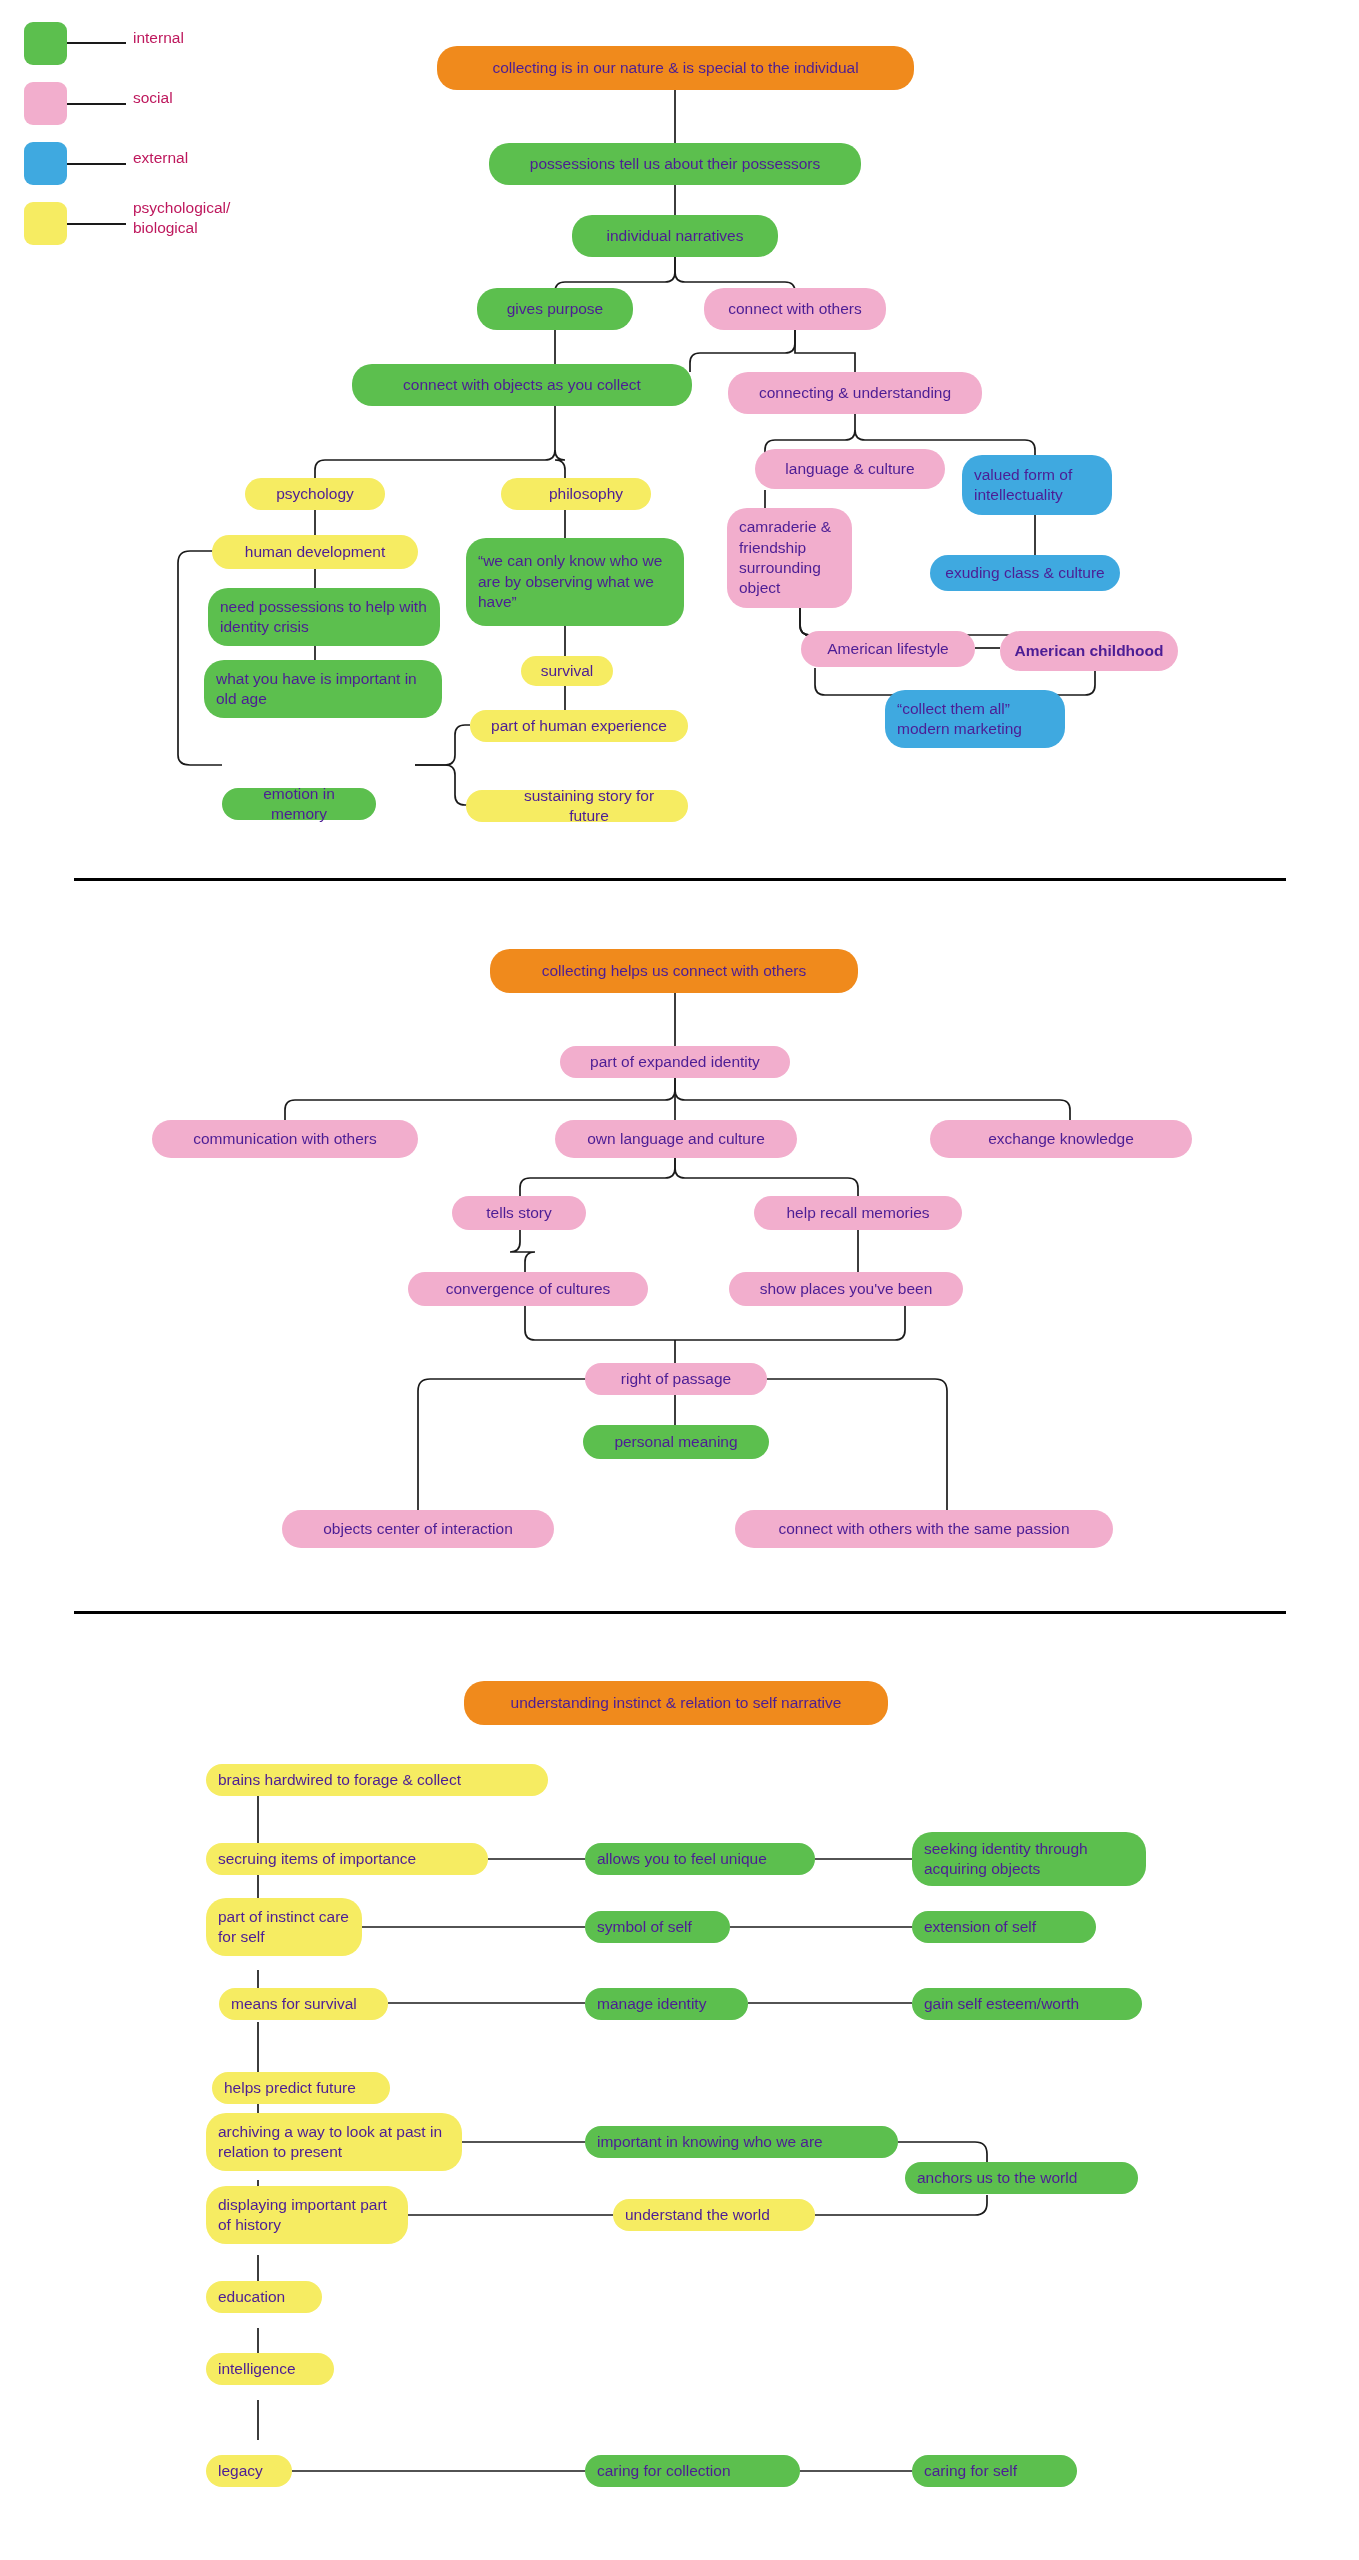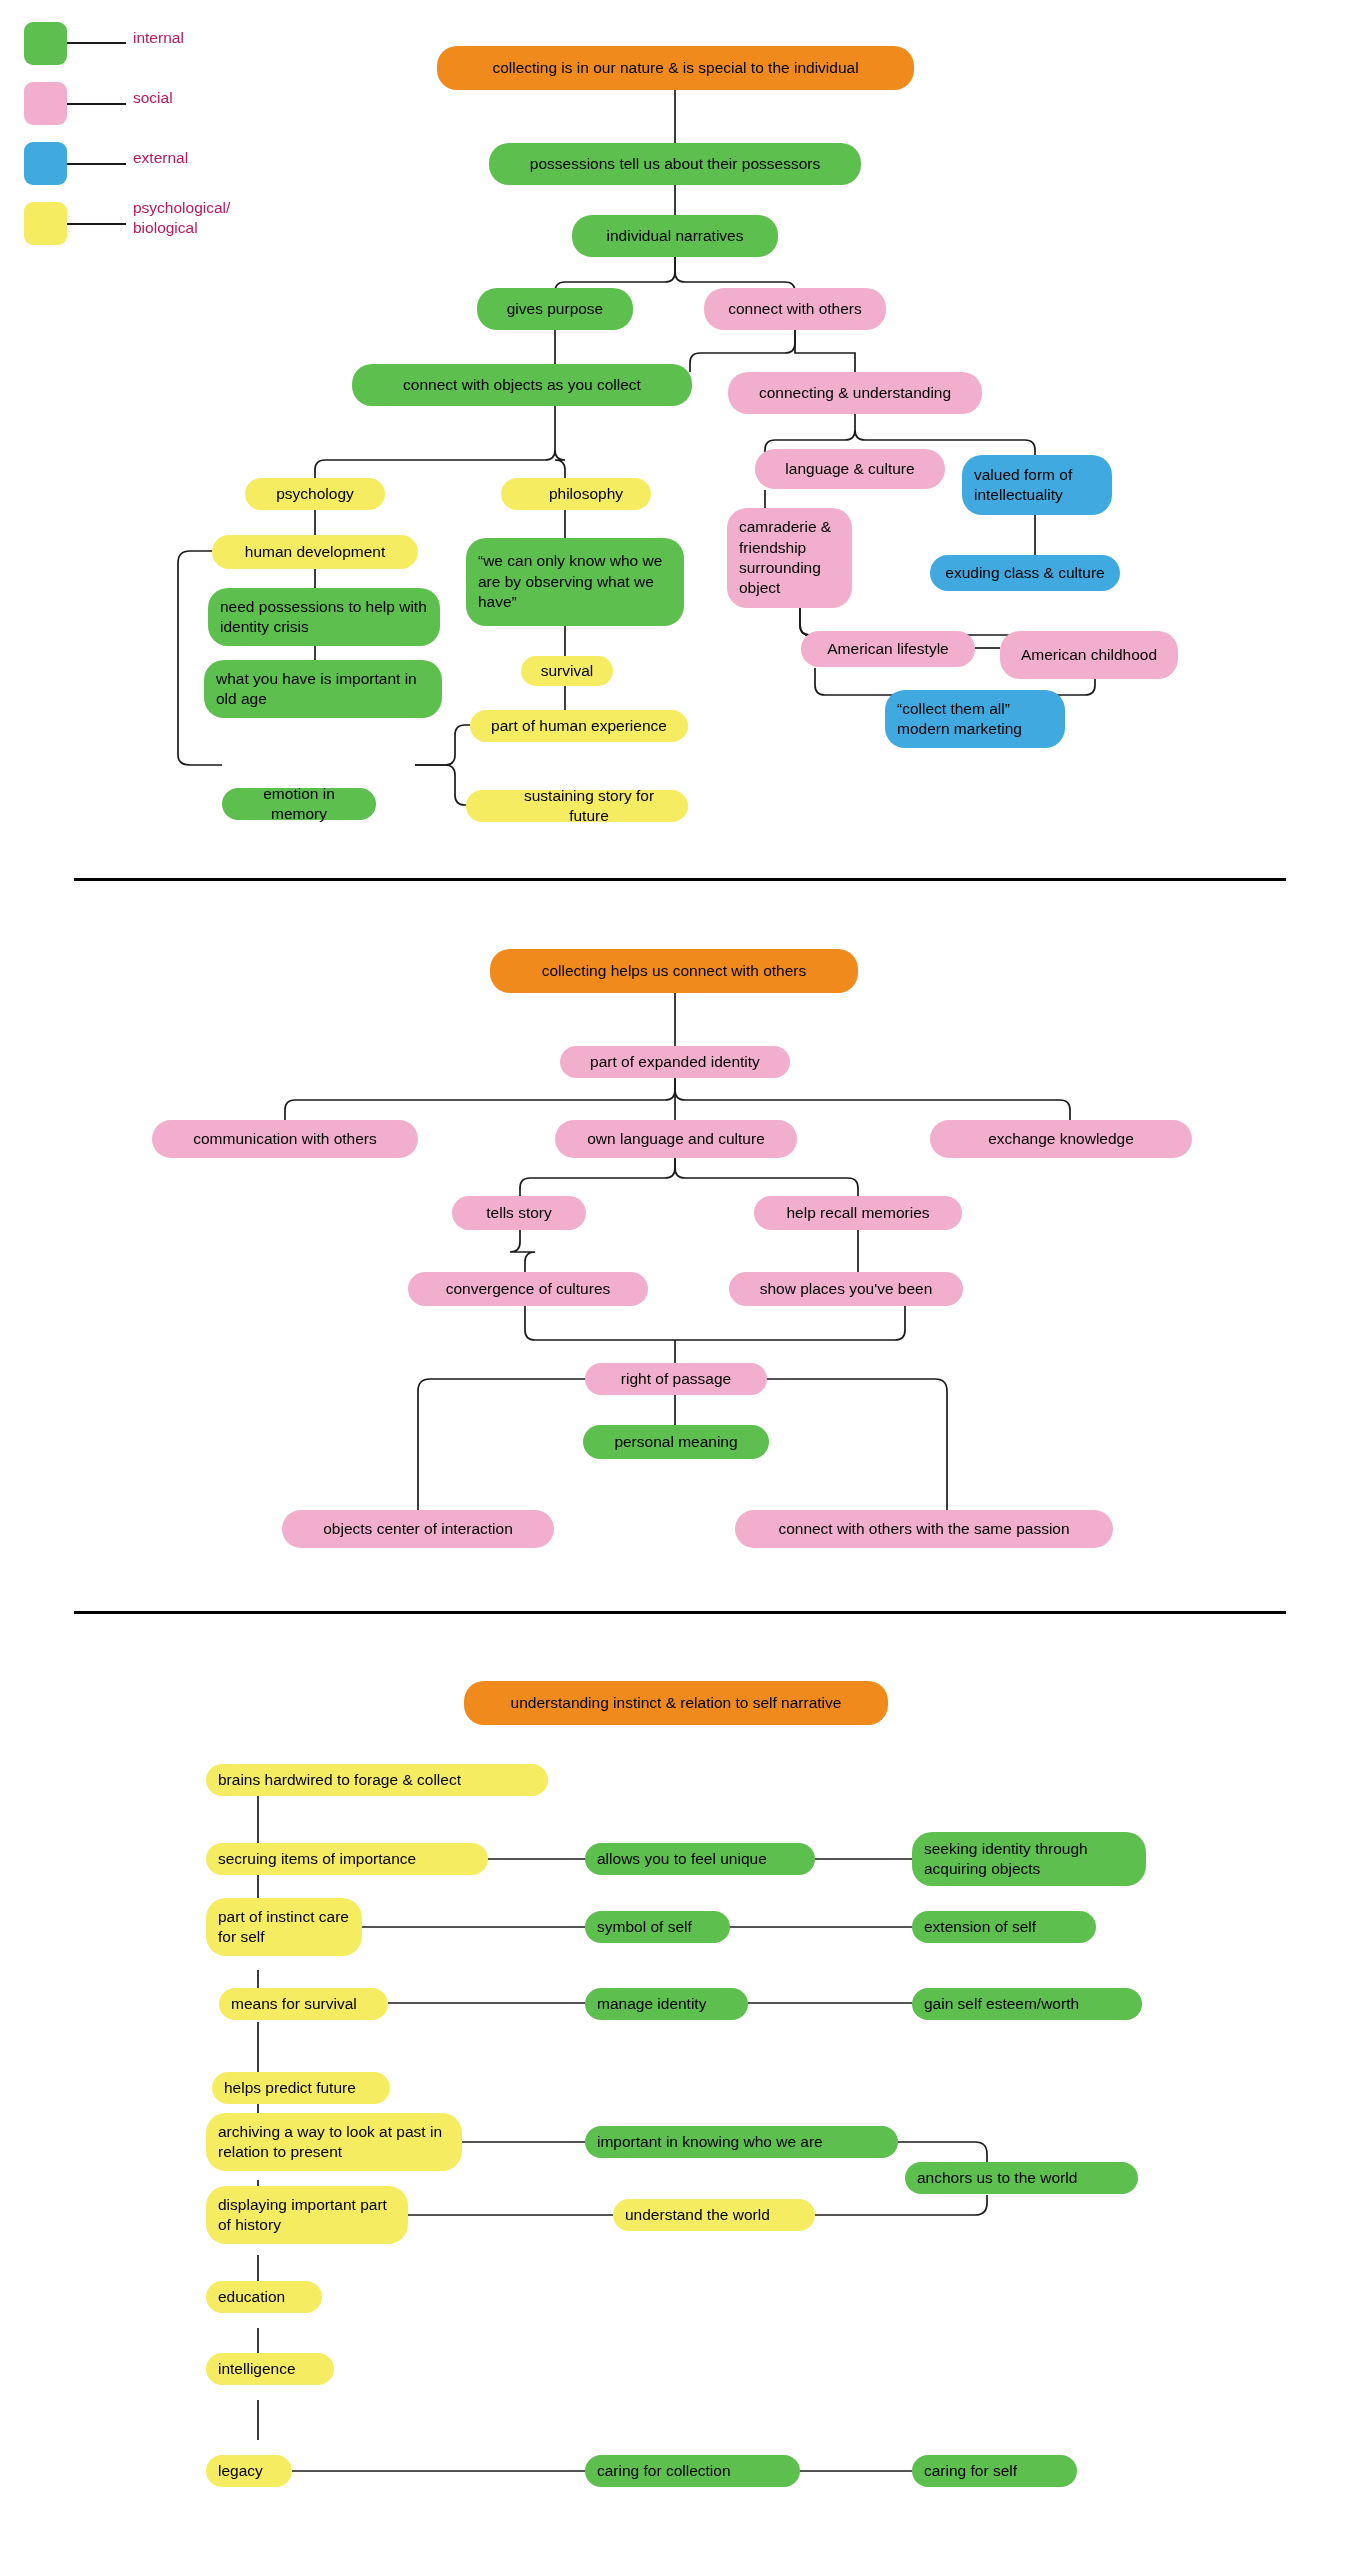--- a/index.html
+++ b/index.html
@@ -3,21 +3,21 @@
 <meta charset="utf-8">
 <style>
   html,body{margin:0;padding:0;background:#ffffff;}
   body{font-family:"Liberation Sans","DejaVu Sans",sans-serif;}
   #page{position:relative;width:1359px;height:2560px;background:#fff;overflow:hidden;}
 
   .node{
     position:absolute;
     box-sizing:border-box;
     border-radius:20px;
-    color:#000000;
+    color:#4c1d95;
     font-size:15.5px;
     line-height:1.32;
     padding:7px 12px;
     display:flex;
     align-items:center;
     justify-content:center;
     text-align:center;
     z-index:3;
   }
   .node.left{justify-content:flex-start;text-align:left;}
@@ -205,21 +205,21 @@
   <div class="node blue" style="left:930px;top:555px;width:190px;height:36px;">exuding class &amp; culture</div>
 
   <div class="node green left" style="left:208px;top:588px;width:232px;height:58px;">need possessions to help with identity crisis</div>
 
   <div class="node green left" style="left:204px;top:660px;width:238px;height:58px;">what you have is important in old age</div>
 
   <div class="node yellow" style="left:521px;top:656px;width:92px;height:30px;">survival</div>
 
   <div class="node pink" style="left:801px;top:631px;width:174px;height:36px;">American lifestyle</div>
 
-  <div class="node pink" style="left:1000px;top:631px;width:178px;height:48px;">American childhood</div>
+  <div class="node pink" style="left:1000px;top:631px;width:178px;height:40px;font-weight:bold;">American childhood</div>
 
   <div class="node yellow" style="left:470px;top:710px;width:218px;height:32px;">part of human experience</div>
 
   <div class="node blue left" style="left:885px;top:690px;width:180px;height:58px;">“collect them all” modern marketing</div>
 
   <div class="node green" style="left:222px;top:788px;width:154px;height:32px;">emotion in memory</div>
 
   <div class="node yellow" style="left:466px;top:790px;width:222px;height:32px;padding-left:36px;">sustaining story for future</div>
 
   <div class="divider" style="left:74px;top:878px;width:1212px;"></div>

